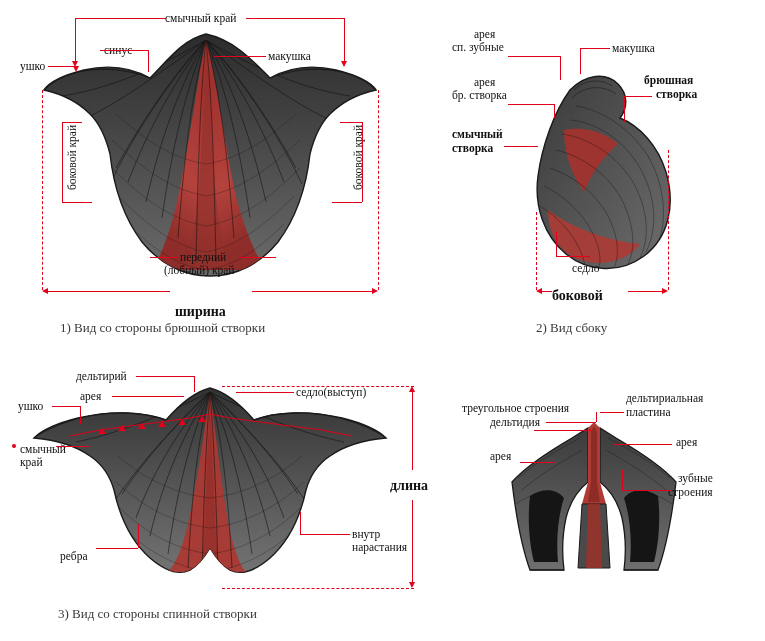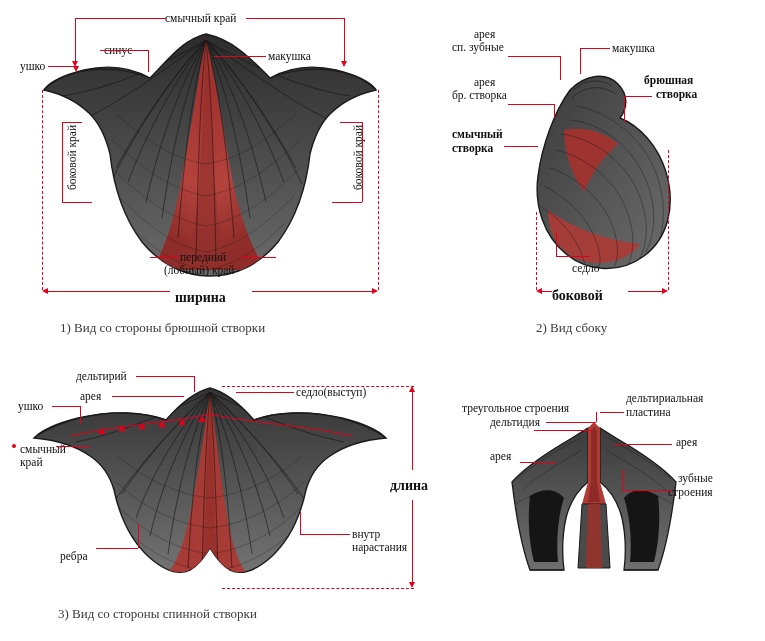--- a/index.html
+++ b/index.html
@@ -168,21 +168,21 @@
   </div>
 
   <div class="lbl" style="left:165px; top:12px;">смычный край</div>
   <div class="lbl" style="left:104px; top:44px;">синус</div>
   <div class="lbl" style="left:268px; top:50px;">макушка</div>
   <div class="lbl" style="left:20px; top:60px;">ушко</div>
   <div class="lbl vert" style="left:66px; top:190px;">боковой край</div>
   <div class="lbl vert" style="left:352px; top:190px;">боковой край</div>
   <div class="lbl" style="left:180px; top:251px;">передний</div>
   <div class="lbl" style="left:164px; top:264px;">(лобный) край</div>
-  <div class="dim" style="left:175px; top:290px;">ширина</div>
+  <div class="dim" style="left:175px; top:304px;">ширина</div>
 
   <div class="ln" style="left:160px; top:18px; width:6px;"></div>
   <div class="ln" style="left:75px; top:18px; width:88px;"></div>
   <div class="lnv" style="left:75px; top:18px; height:45px;"></div>
   <div class="arrow-d" style="left:72px; top:61px;"></div>
   <div class="ln" style="left:246px; top:18px; width:98px;"></div>
   <div class="lnv" style="left:344px; top:18px; height:45px;"></div>
   <div class="arrow-d" style="left:341px; top:61px;"></div>
 
   <div class="ln" style="left:100px; top:50px; width:48px;"></div>

